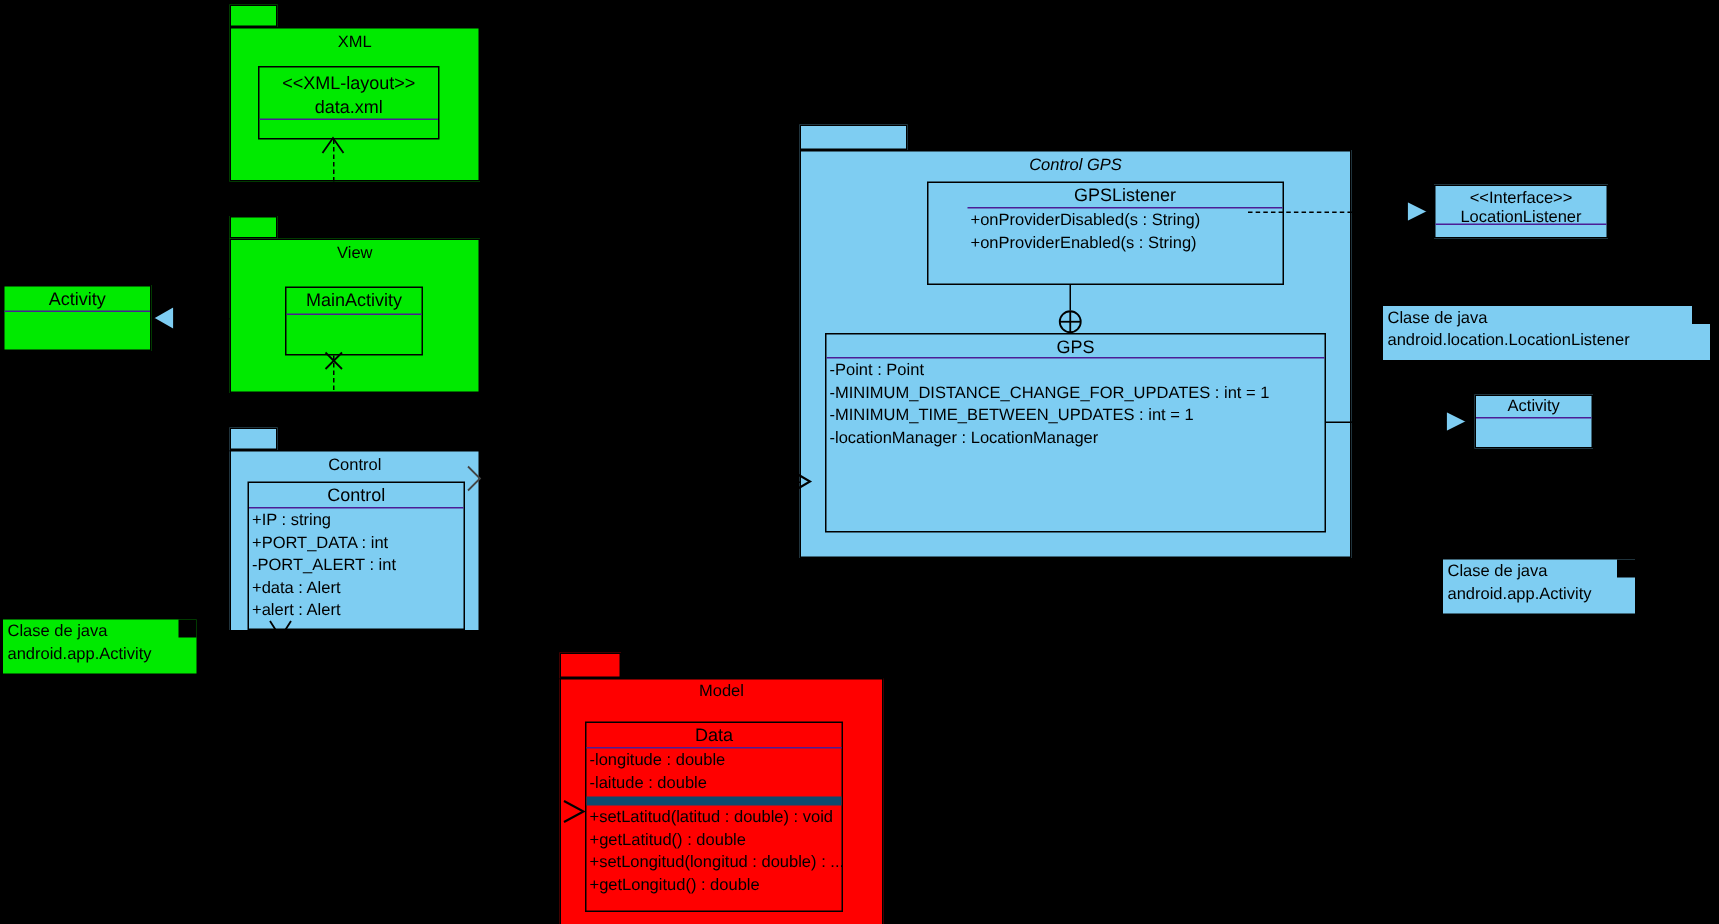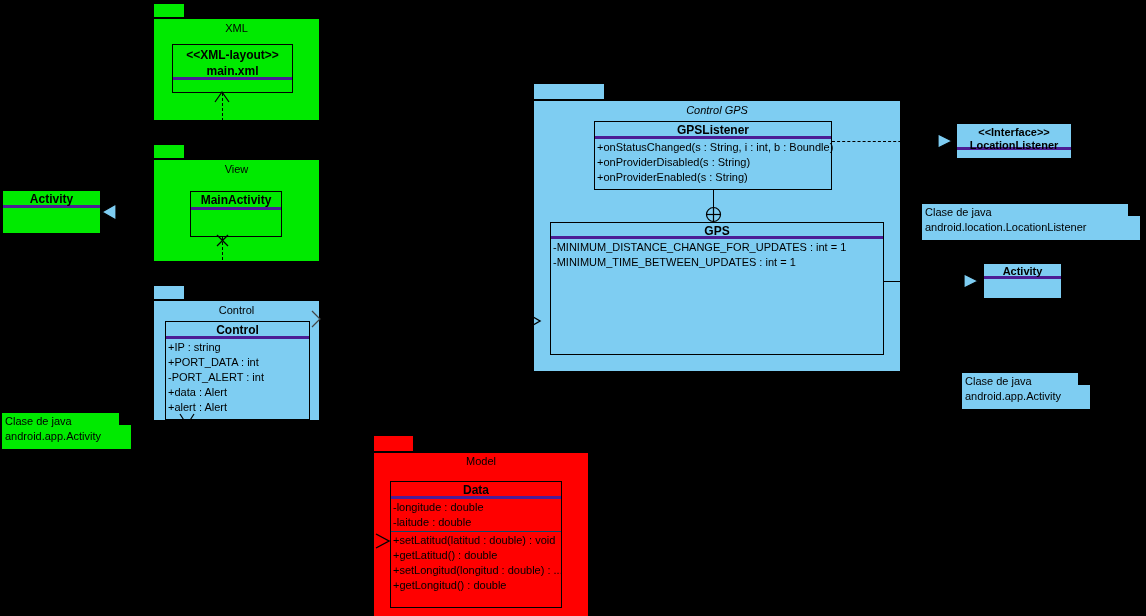--- a/index.html
+++ b/index.html
@@ -8,24 +8,24 @@
   .canvas{position:absolute;left:0;top:0;width:972px;height:616px;border-radius:27px;}
 
   
   .pkg{position:absolute;}
   .pkg-tab{position:absolute;border:1px solid #000;box-sizing:border-box;}
   .pkg-body{position:absolute;border:1px solid #000;box-sizing:border-box;}
   .pkg-title{position:absolute;width:100%;text-align:center;font-size:11px;color:#000;}
 
   
   .cls{position:absolute;border:1px solid #000;box-sizing:border-box;}
-  .cls-name{text-align:center;font-weight:bold;font-size:12px;color:#000;
-            border-bottom:3px solid #4c1d95;box-sizing:border-box;padding:1px 0 2px 0;line-height:14px;}
+  .cls-name{text-align:center;font-weight:normal;font-size:12px;color:#000;
+            border-bottom:1px solid #4c1d95;box-sizing:border-box;padding:1px 0 2px 0;line-height:14px;}
   .cls-name.two{padding:2px 0 2px 0;}
-  .cls-sec{border-bottom:1px solid #0c4a6e;box-sizing:border-box;padding:1px 2px;}
+  .cls-sec{border-bottom:6px solid #0c4a6e;box-sizing:border-box;padding:1px 2px;}
   .cls-sec.last{border-bottom:none;}
   .cls-sec div{font-size:11px;color:#000;line-height:15px;white-space:nowrap;}
   .cls-empty{box-sizing:border-box;}
 
   
   .note{position:absolute;text-decoration:underline;}
   .note .body{position:absolute;left:0;top:0;width:100%;height:100%;box-sizing:border-box;}
   .note .fold{position:absolute;right:0;top:0;width:12px;height:12px;background:#000;}
   .note .txt{position:absolute;left:3px;top:1px;font-size:11px;color:#000;line-height:15px;white-space:nowrap;}
 
@@ -47,21 +47,21 @@
 <div class="canvas">
 
   <div class="pkg">
     <div class="pkg-tab green" style="left:153px;top:3px;width:32px;height:15px;"></div>
     <div class="pkg-body green" style="left:153px;top:18px;width:167px;height:103px;"></div>
     <div class="pkg-title" style="left:153px;top:22px;width:167px;">XML</div>
 
     <div class="cls green" style="left:172px;top:44px;width:121px;height:49px;">
       <div class="cls-name two" style="height:35px;line-height:16px;">
         <span>&lt;&lt;XML-layout&gt;&gt;</span><br>
-        <span>main.xml</span>
+        <span>data.xml</span>
       </div>
       <div class="cls-empty" style="height:12px;"></div>
     </div>
   </div>
 
   <div class="dashv" style="left:222px;top:93px;height:118px;"></div>
   <svg class="svgl" style="left:214px;top:90px;width:18px;height:14px;">
     <polyline points="1,12 8,2 15,12" fill="none" stroke="#000" stroke-width="1.2"></polyline>
   </svg>
 
@@ -125,34 +125,35 @@
       <span>Clase de java</span><br>
       <span>android.app.Activity</span>
     </div>
   </div>
 
   <div class="pkg">
     <div class="pkg-tab blue" style="left:533px;top:83px;width:72px;height:17px;"></div>
     <div class="pkg-body blue" style="left:533px;top:100px;width:368px;height:272px;"></div>
     <div class="pkg-title" style="left:533px;top:104px;width:368px;font-style:italic;">Control GPS</div>
 
-    <div class="cls blue" style="left:594px;top:121px;width:238px;height:69px;">
+    <div class="cls blue" style="left:618px;top:121px;width:238px;height:69px;padding-left:26px;">
       <div class="cls-name" style="height:17px;">GPSListener</div>
       <div class="cls-sec last">
-        <div>+onStatusChanged(s : String, i : int, b : Boundle)</div>
         <div>+onProviderDisabled(s : String)</div>
         <div>+onProviderEnabled(s : String)</div>
       </div>
     </div>
 
     <div class="cls blue" style="left:550px;top:222px;width:334px;height:133px;">
       <div class="cls-name" style="height:16px;">GPS</div>
       <div class="cls-sec last">
+        <div>-Point : Point</div>
         <div>-MINIMUM_DISTANCE_CHANGE_FOR_UPDATES : int = 1</div>
         <div>-MINIMUM_TIME_BETWEEN_UPDATES : int = 1</div>
+        <div>-locationManager : LocationManager</div>
       </div>
     </div>
   </div>
 
   <div class="ln vl" style="left:713px;top:190px;height:17px;"></div>
   <svg class="svgl" style="left:705px;top:206px;width:17px;height:17px;">
     <circle cx="8.5" cy="8.5" r="7" fill="none" stroke="#000" stroke-width="1.2"></circle>
     <line x1="1.5" y1="8.5" x2="15.5" y2="8.5" stroke="#000" stroke-width="1.2"></line>
     <line x1="8.5" y1="1.5" x2="8.5" y2="15.5" stroke="#000" stroke-width="1.2"></line>
   </svg>

